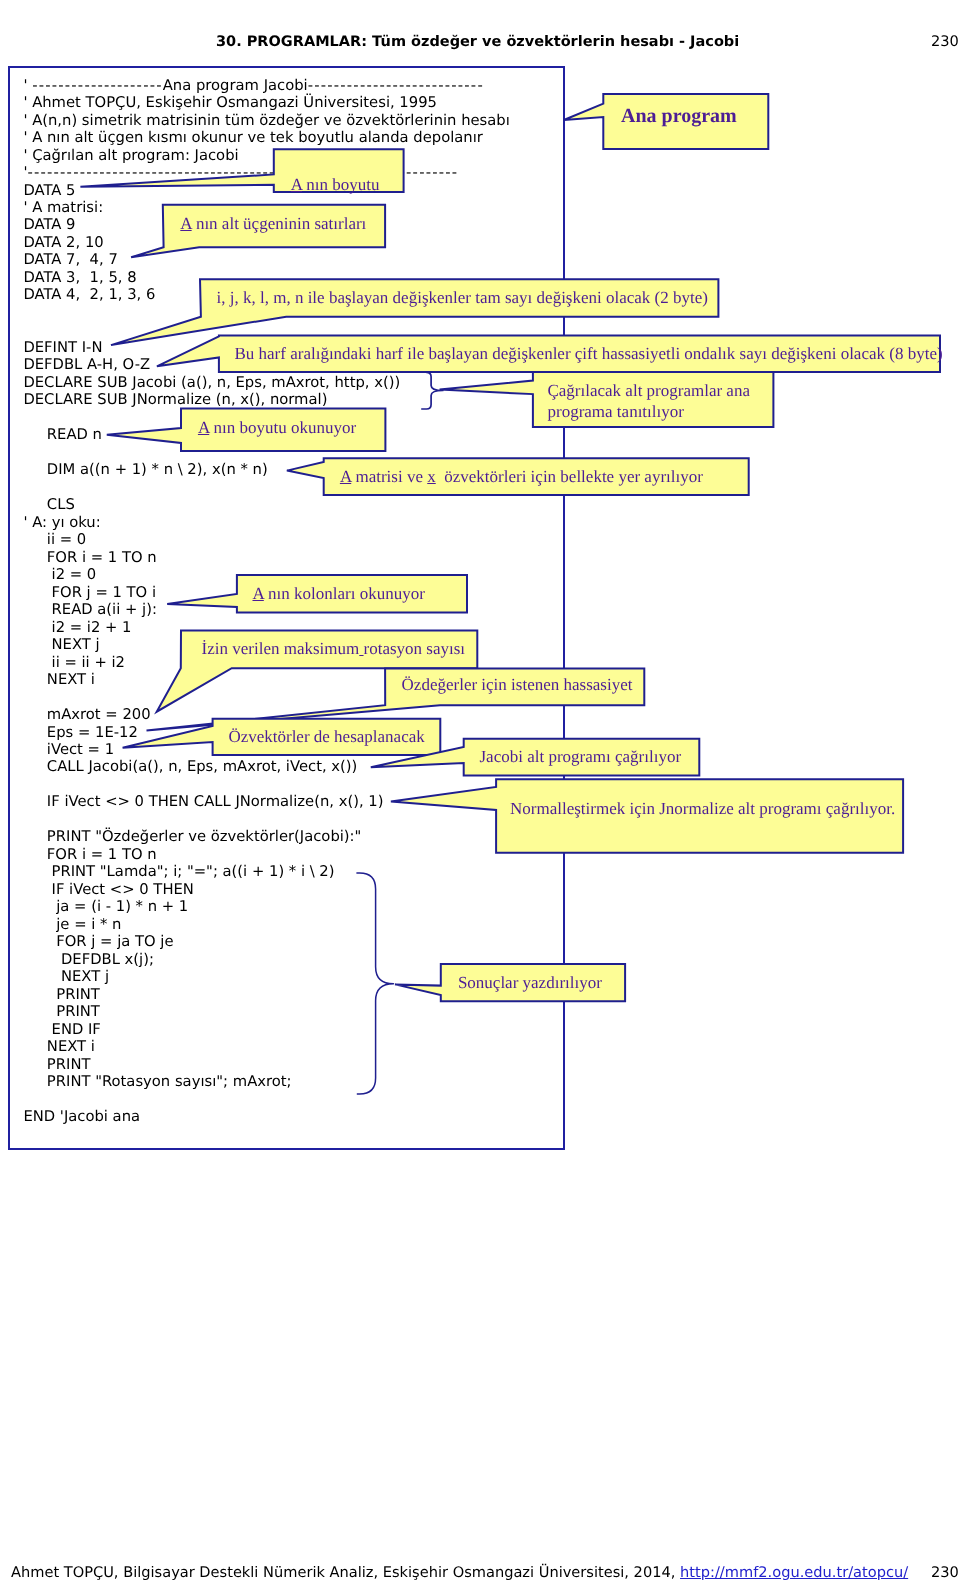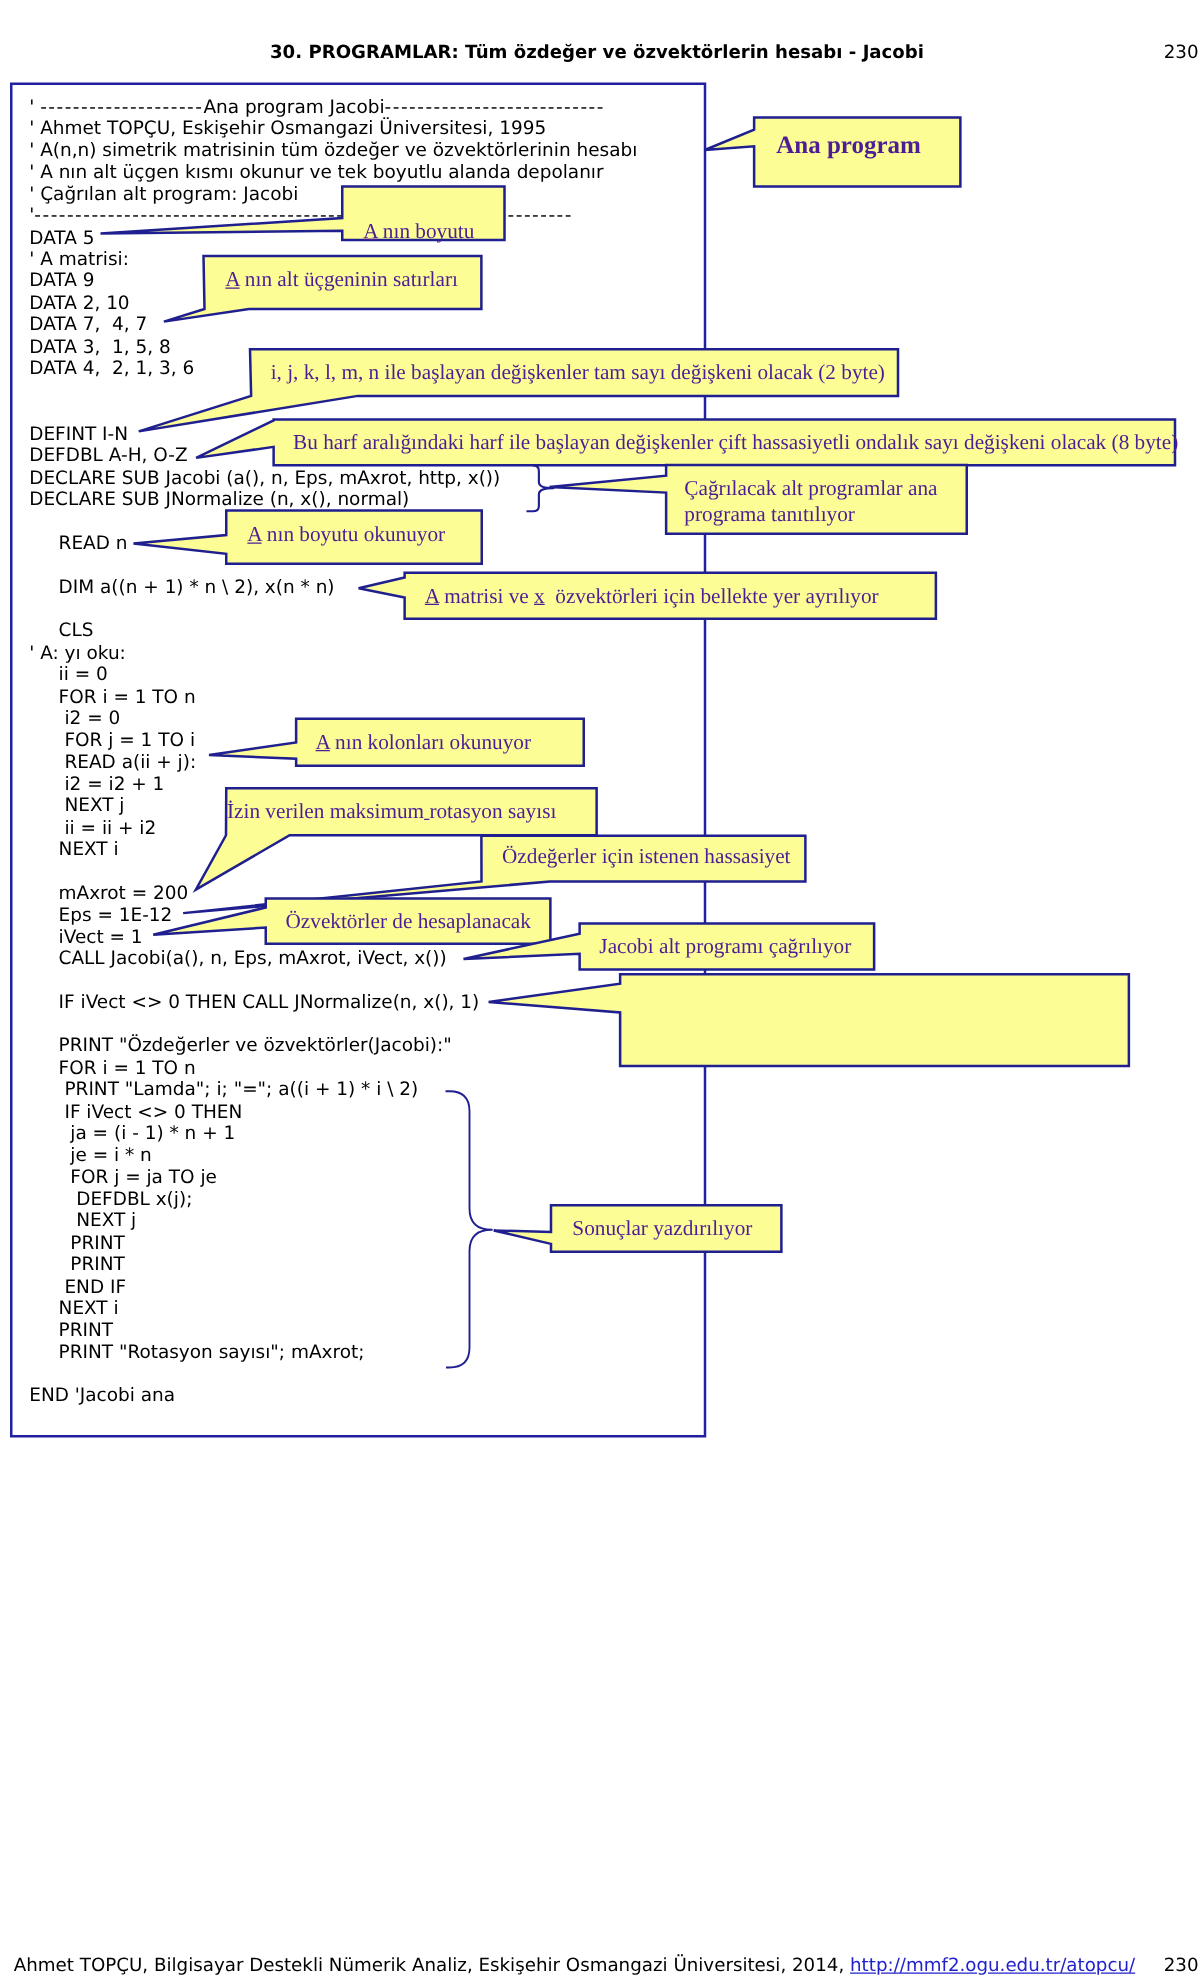--- a/index.html
+++ b/index.html
@@ -130,25 +130,25 @@
   <div id="callout-texts">
 <div class="co-text big" style="left:602.3px;top:87.5px;width:167px;height:57.1px;padding-left:18.7px"><div>Ana program</div></div>
 <div class="co-text" style="left:272.8px;top:163px;width:131.8px;height:44.8px;padding-left:17.9px"><div><u>A</u> nın boyutu</div></div>
 <div class="co-text" style="left:161.8px;top:202.2px;width:224.3px;height:44.5px;padding-left:18.5px"><div><u>A</u> nın alt üçgeninin satırları</div></div>
 <div class="co-text" style="left:199px;top:278.6px;width:520.4px;height:39.4px;padding-left:17.5px"><div>i, j, k, l, m, n ile başlayan değişkenler tam sayı değişkeni olacak (2 byte)</div></div>
 <div class="co-text" style="left:217.9px;top:335px;width:723.1px;height:38.6px;padding-left:16.6px"><div>Bu harf aralığındaki harf ile başlayan değişkenler çift hassasiyetli ondalık sayı değişkeni olacak (8 byte)</div></div>
 <div class="co-text" style="left:531.9px;top:373.2px;width:242.5px;height:57.1px;padding-left:15.6px"><div>Çağrılacak alt programlar ana</div><div>programa tanıtılıyor</div></div>
 <div class="co-text" style="left:180px;top:405.8px;width:206.4px;height:44.6px;padding-left:17.9px"><div><u>A</u> nın boyutu okunuyor</div></div>
 <div class="co-text" style="left:322.7px;top:457.7px;width:427px;height:38.7px;padding-left:17.2px"><div><u>A</u> matrisi ve <u>x</u>  özvektörleri için bellekte yer ayrılıyor</div></div>
 <div class="co-text" style="left:235.9px;top:574.8px;width:232.1px;height:39.7px;padding-left:16.6px"><div><u>A</u> nın kolonları okunuyor</div></div>
-<div class="co-text" style="left:164px;top:629.1px;width:265px;height:39.7px;padding-left:17.6px"><div>İzin verilen maksimum<u> </u>rotasyon sayısı</div></div>
+<div class="co-text" style="left:184px;top:629.1px;width:265px;height:39.7px;padding-left:17.6px"><div>İzin verilen maksimum<u> </u>rotasyon sayısı</div></div>
 <div class="co-text" style="left:384.1px;top:666.4px;width:261.2px;height:38.6px;padding-left:17.5px"><div>Özdeğerler için istenen hassasiyet</div></div>
 <div class="co-text" style="left:211.6px;top:718.5px;width:229.7px;height:38.2px;padding-left:16.8px"><div>Özvektörler de hesaplanacak</div></div>
 <div class="co-text" style="left:462.7px;top:737.8px;width:237.6px;height:38.8px;padding-left:16.8px"><div>Jacobi alt programı çağrılıyor</div></div>
-<div class="co-text" style="left:495.1px;top:771.1px;width:409px;height:75.5px;padding-left:14.9px"></div>
+<div class="co-text" style="left:495.1px;top:771.1px;width:409px;height:75.5px;padding-left:14.9px"><div style="height:25.9px;line-height:25.9px">Normalleştirmek için Jnormalize alt programı çağrılıyor.</div></div>
 <div class="co-text" style="left:439.8px;top:964px;width:186.3px;height:39.2px;padding-left:18.1px"><div>Sonuçlar yazdırılıyor</div></div>
   </div>
 
   <div id="page-footer">
     <div class="f-text"><span>Ahmet TOPÇU, Bilgisayar Destekli Nümerik Analiz, Eskişehir Osmangazi Üniversitesi, 2014, </span><span class="f-link">http://mmf2.ogu.edu.tr/atopcu/</span></div>
     <div class="f-page">230</div>
   </div>
 
 </div>
 

